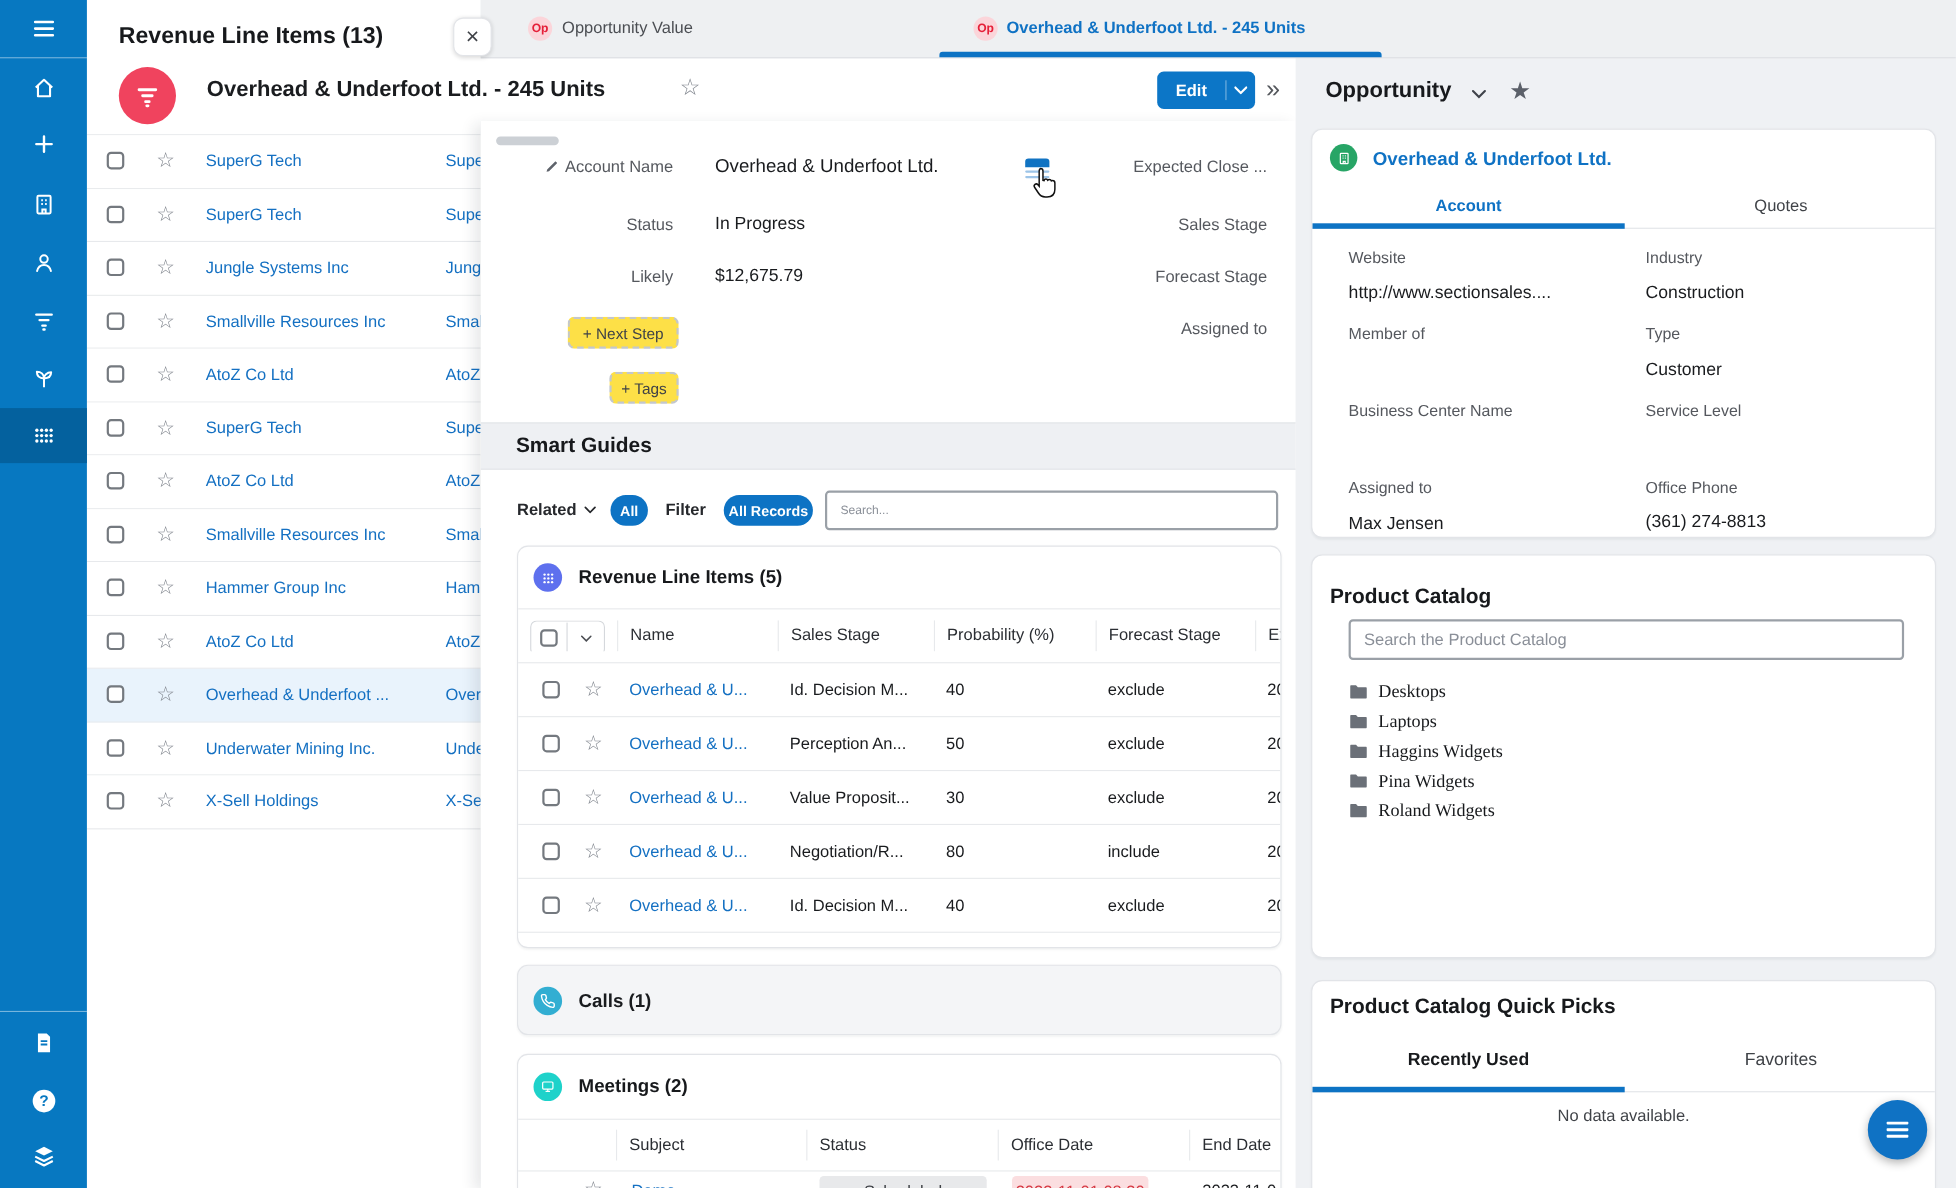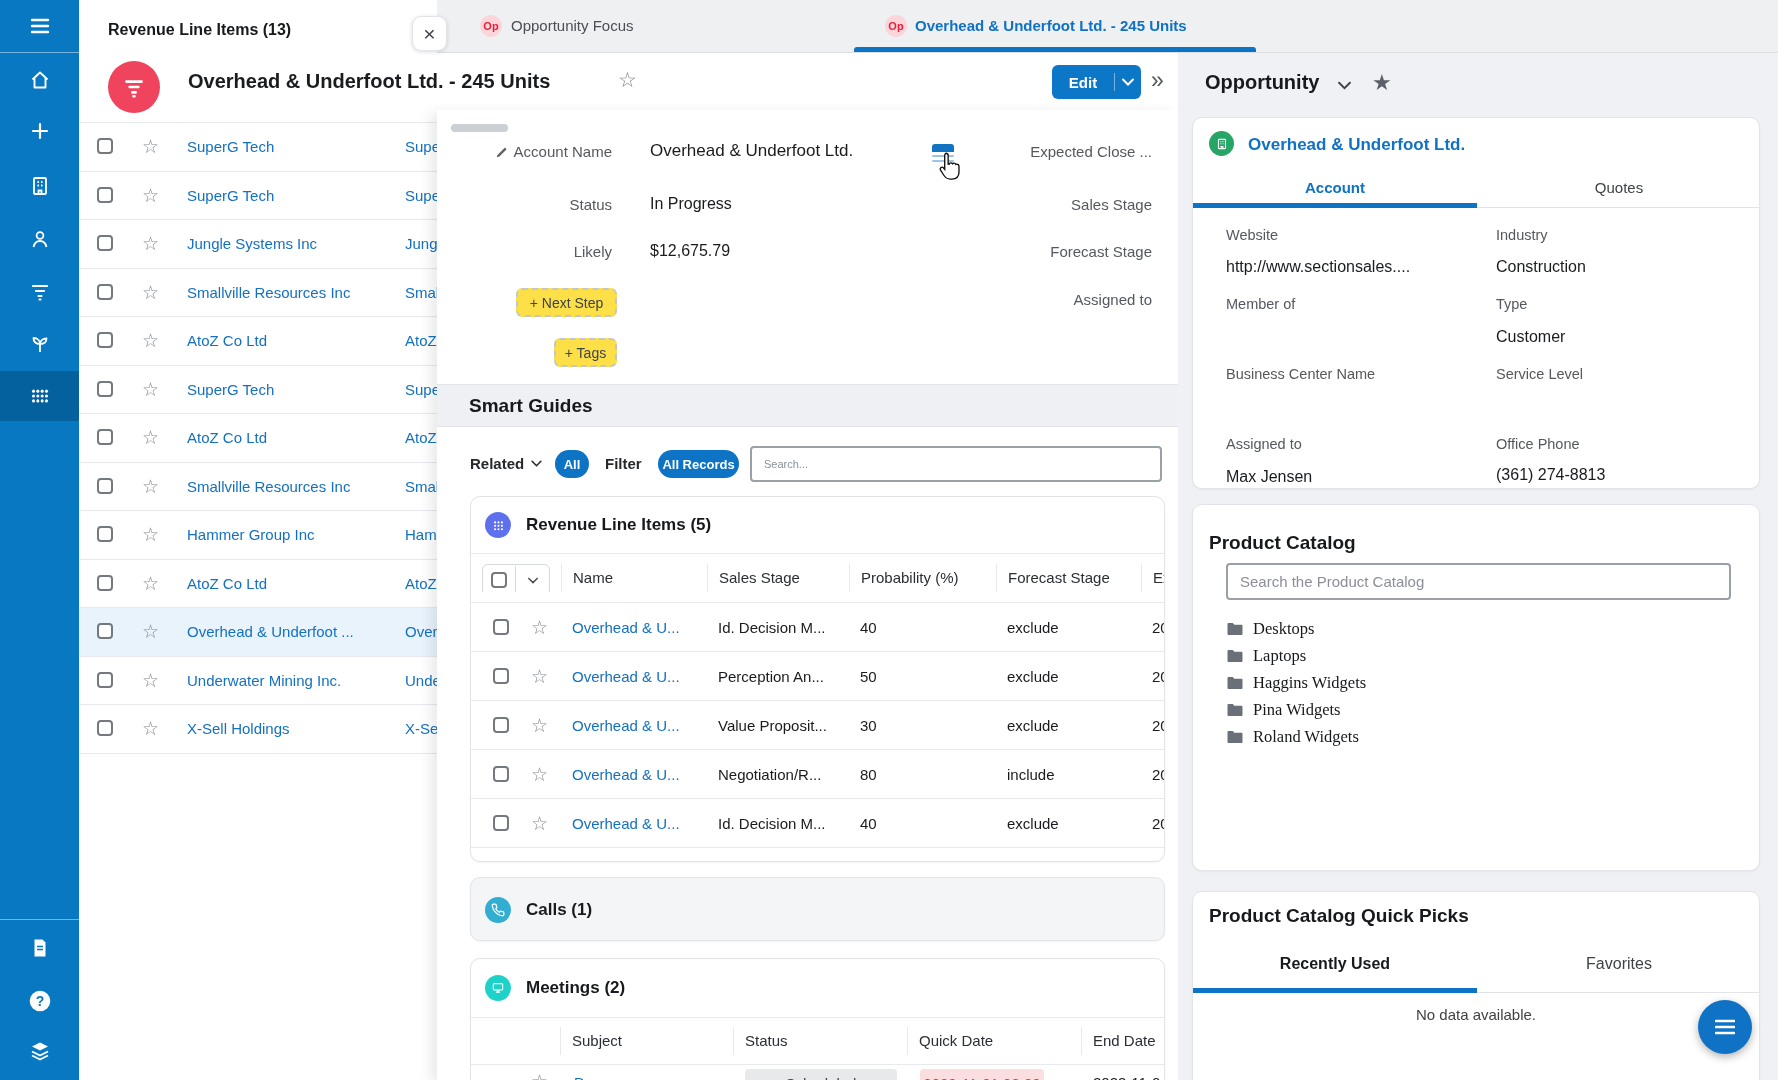--- a/index.html
+++ b/index.html
@@ -10,21 +10,21 @@
   .lnk{color:#1470c2;white-space:nowrap}
 
   
   #sidebar{position:absolute;left:0;top:0;width:79px;height:1080px;background:#0778c1;z-index:30}
   .sb-it{position:absolute;left:0;width:79px;height:46px;display:flex;align-items:center;justify-content:center;color:#fff;cursor:pointer}
   .sb-it.active{background:#04619e}
   .sb-div{position:absolute;left:0;width:79px;height:1px;background:rgba(255,255,255,.45)}
 
   
   #listpanel{position:absolute;left:79px;top:0;width:358px;height:1080px;background:#fff;z-index:1}
-  #lp-title{position:absolute;left:29px;top:21px;font-size:16px;font-weight:bold;color:#17191c;white-space:nowrap}
+  #lp-title{position:absolute;left:29px;top:21px;font-size:21px;font-weight:bold;color:#17191c;white-space:nowrap}
   #lp-rows{position:absolute;left:0;top:122px;width:358px;border-top:1px solid #e7e9ec}
   .lrow{height:47.5px;border-bottom:1px solid #e7e9ec;position:relative;background:#fff}
   .lrow.selected{background:#e9f3fc}
   .cbx{position:absolute;width:16px;height:16px;border:2px solid #74797f;border-radius:4px;background:#fff;box-sizing:border-box}
   .lrow .cbx{left:18px;top:15px}
   .star{color:#82878f;font-size:19px;line-height:1}
   .lrow .star{position:absolute;left:63px;top:14px}
   .lrow .n1{position:absolute;left:108px;top:15px;font-size:15px}
   .lrow .n2{position:absolute;left:326px;top:15px;width:32px;overflow:hidden}
 
@@ -320,21 +320,21 @@
         <span class="star">☆</span>
         <a class="lnk n1" href="#" style="font-size:15px">X-Sell Holdings</a>
         <span class="n2"><a class="lnk" href="#" style="font-size:15px">X-Sell Holdings</a></span>
       </div>
     </div>
 </div>
 
 <div id="tabstrip">
   <div id="tab-active-bar"></div>
   <div class="opbadge" style="left:43px;top:15px">Op</div>
-  <div class="tablabel" id="tab1-label">Opportunity Focus</div>
+  <div class="tablabel" id="tab1-label">Opportunity Value</div>
   <div class="opbadge" style="left:448px;top:15px">Op</div>
   <div class="tablabel" id="tab2-label">Overhead &amp; Underfoot Ltd. - 245 Units</div>
 </div>
 <div id="xbtn">×</div>
 
 <div id="drawer">
   <div id="d-head"></div>
   <div id="d-modicon">
     <svg width="26" height="26" viewBox="0 0 24 24" stroke="#fff" stroke-width="2.4" stroke-linecap="round">
         <path d="M5 7h14M8 12h8M10.5 17h3M11.5 20.5h1"></path>
@@ -519,21 +519,21 @@
               <rect x="4" y="4.5" width="16" height="11" rx="1.5"></rect>
               <path d="M12 15.5V19M8.5 19h7"></path>
             </svg>
         </div>
         <div class="ct" style="line-height:58px">Meetings (2)</div>
       </div>
       <div class="colh grid5" style="height:46px">
         <div style="border-left:none"></div>
         <div>Subject</div>
         <div>Status</div>
-        <div>Quick Date</div>
+        <div>Office Date</div>
         <div>End Date</div>
       </div>
       <div class="mrow">
         <span class="star" style="position:absolute;left:60px;top:7px">☆</span>
         <a class="lnk" href="#" style="position:absolute;left:103px;top:9px">Demo</a>
         <span class="badge" id="m-status">Scheduled</span>
         <span class="badge" id="m-start">2023-11-01 08:30</span>
         <span style="position:absolute;left:622px;top:9px">2023-11-0</span>
       </div>
     </div>

